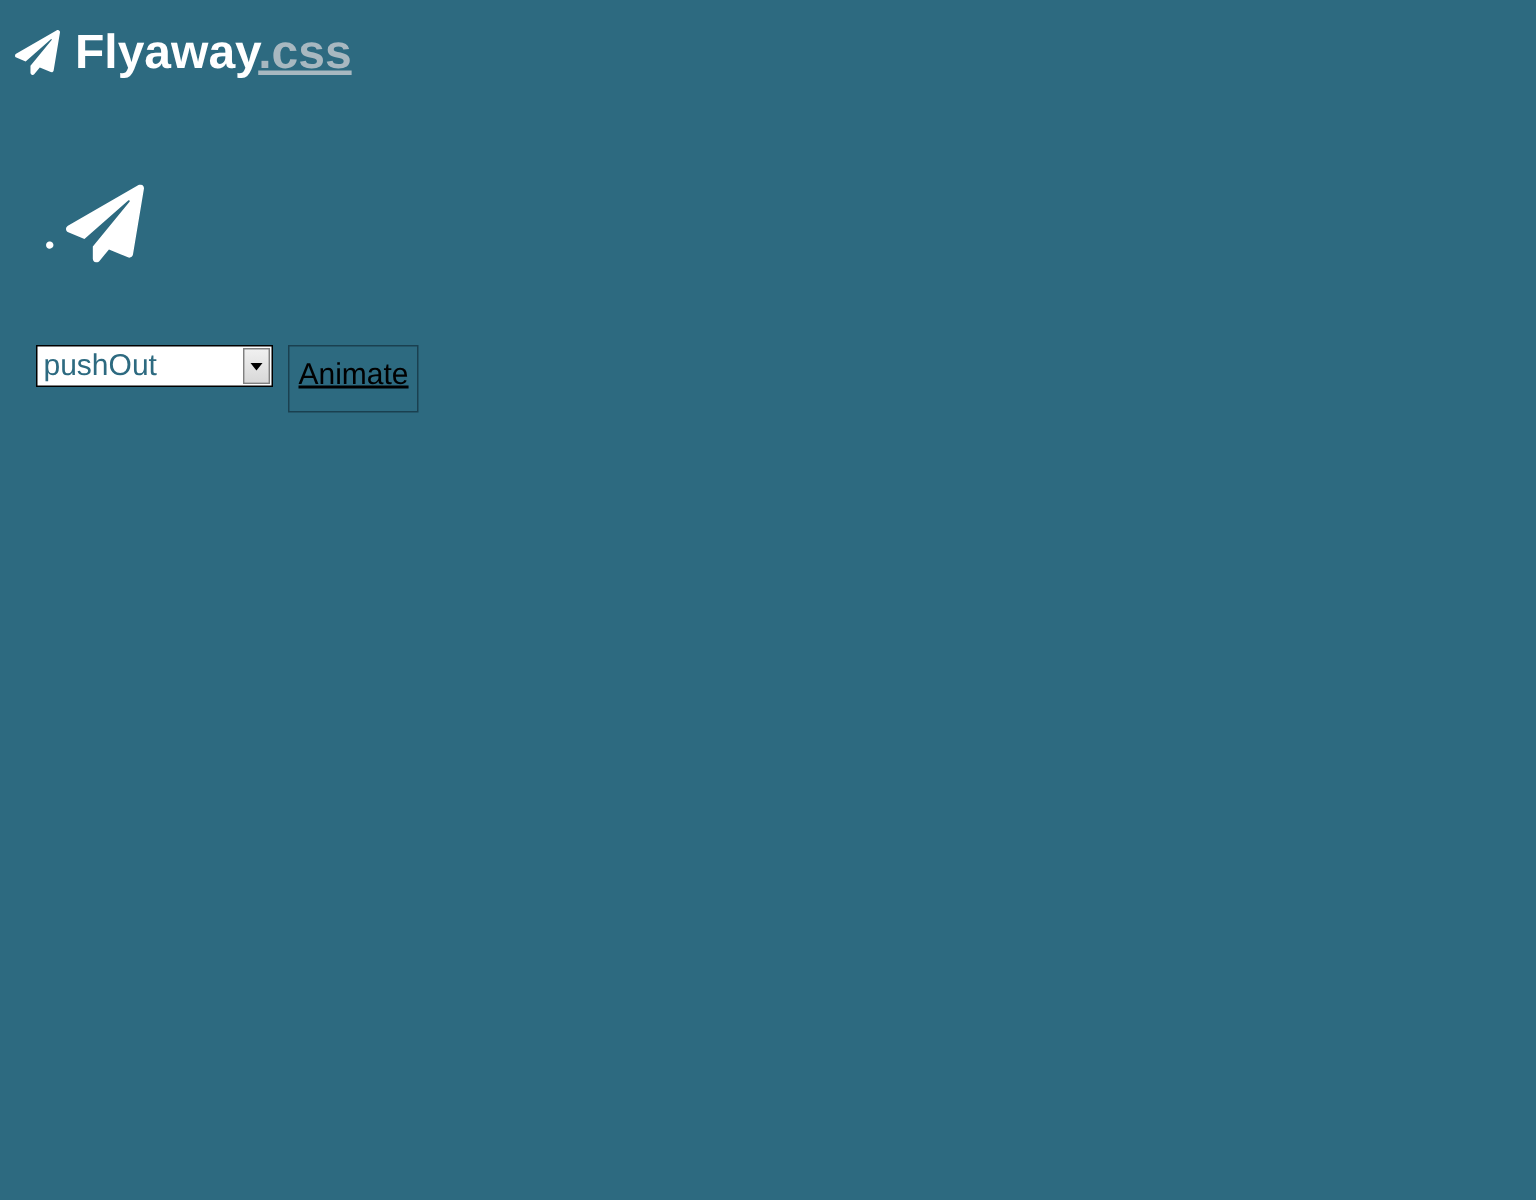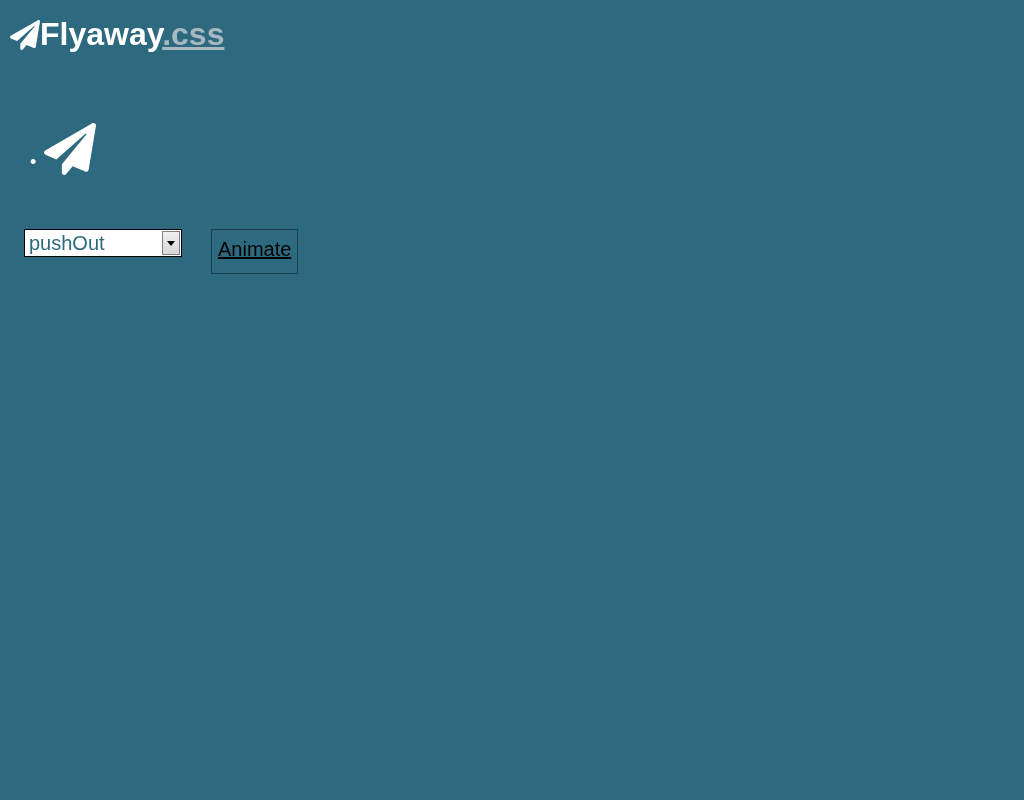--- a/index.html
+++ b/index.html
@@ -11,20 +11,21 @@
       background-color: #2d6a80;
       font-family: Arial, Helvetica, sans-serif;
       color: #ffffff;
       width: 1024px;
       height: 800px;
       padding: 16px 10px;
     }
     .header {
       display: flex;
       align-items: center;
+      gap: 10px;
     }
     .header-icon {
       width: 30px;
       height: 30px;
       display: inline-flex;
       align-items: center;
       justify-content: center;
     }
     .header-icon svg {
       width: 30px;
@@ -55,21 +56,21 @@
     .large-icon svg {
       width: 52px;
       height: 52px;
       fill: #ffffff;
     }
     .controls {
       margin-top: 50px;
       margin-left: 14px;
       display: flex;
       align-items: flex-start;
-      gap: 29px;
+      gap: 10px;
     }
     .select-wrap {
       position: relative;
       width: 158px;
       height: 28px;
       background: #ffffff;
       border: 1px solid #000000;
     }
     .select-value {
       position: absolute;

